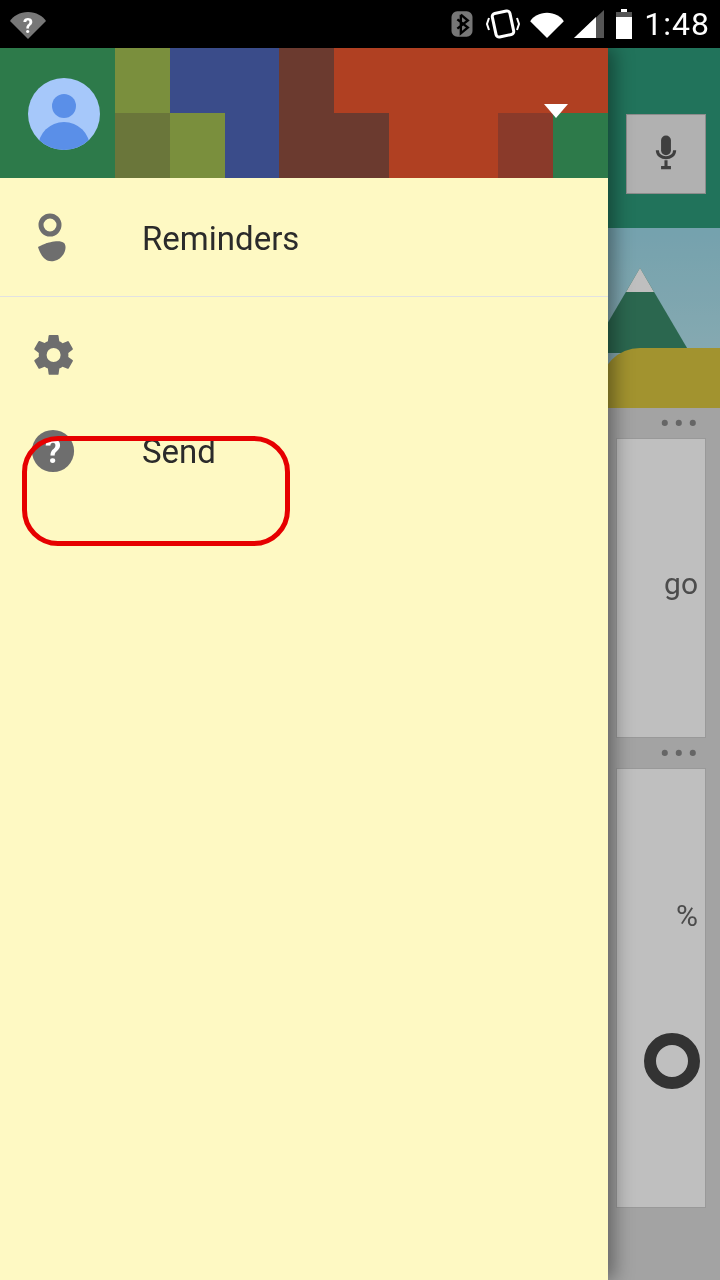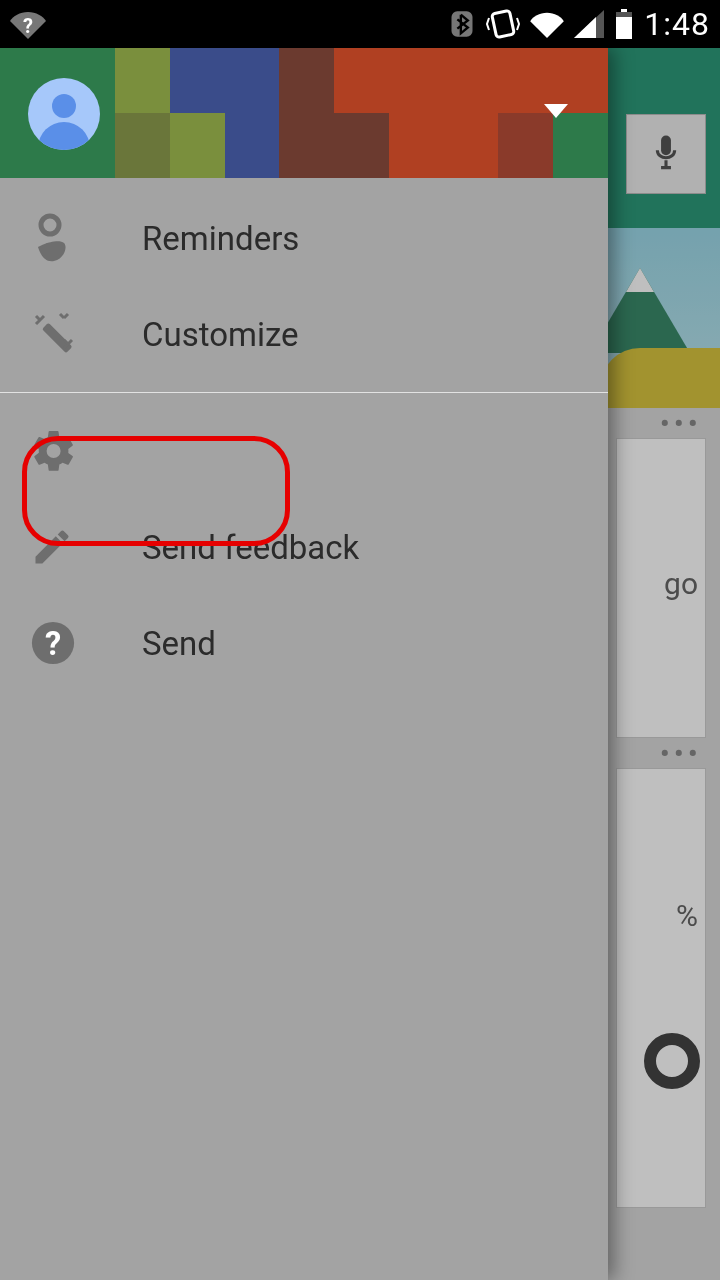--- a/index.html
+++ b/index.html
@@ -55,21 +55,21 @@
   .card-text-1 { top: 518px; right: 22px; }
   .card-text-2 { top: 850px; right: 22px; }
   .card-ring {
     position: absolute; top: 985px; right: 20px; width: 56px; height: 56px;
     border: 12px solid #444; border-radius: 50%;
   }
 
   
   .drawer {
     position: absolute; top: 48px; left: 0; width: 608px; bottom: 0;
-    background: #a3a3a3; box-shadow: 6px 0 18px rgba(0,0,0,0.4); z-index: 50;
+    background: #fef9c3; box-shadow: 6px 0 18px rgba(0,0,0,0.4); z-index: 50;
   }
   .drawer-header {
     height: 130px; position: relative; overflow: hidden;
     background: #2d7a4a;
   }
   .drawer-header .pixelated {
     position: absolute; top: 0; left: 115px; right: 0; bottom: 0;
     display: grid; grid-template-columns: repeat(9, 1fr);
     grid-template-rows: repeat(2, 1fr);
   }
@@ -191,48 +191,29 @@
   <div class="menu">
     <div class="menu-item">
       <span class="icon-slot">
         <svg width="46" height="50" viewBox="0 0 46 50">
           <circle cx="20" cy="12" r="9" fill="none" stroke="#6e6e6e" stroke-width="5"></circle>
           <path d="M17 12 L17 30 C17 30 30 26 34 30 C38 34 34 46 24 48 C14 50 10 40 8 34 C12 32 17 30 17 30 Z" fill="#6e6e6e"></path>
         </svg>
       </span>
       <span class="label">Reminders</span>
     </div>
-    <div class="menu-item">
-      <span class="icon-slot">
-        <svg width="48" height="48" viewBox="0 0 48 48">
-          <rect x="12" y="20" width="34" height="9" rx="2" fill="#6e6e6e" transform="rotate(45 24 24)"></rect>
-          <path d="M6 6 L10 10 M14 6 L10 10 M6 14 L10 10" stroke="#6e6e6e" stroke-width="3"></path>
-          <path d="M34 30 L38 34 M42 30 L38 34 M34 38 L38 34" stroke="#6e6e6e" stroke-width="3"></path>
-          <path d="M30 4 L34 8 M38 4 L34 8" stroke="#6e6e6e" stroke-width="3"></path>
-        </svg>
-      </span>
-      <span class="label">Customize</span>
-    </div>
 
     <div class="divider"></div>
 
     <div class="menu-item">
       <span class="icon-slot">
         <svg width="48" height="48" viewBox="0 0 24 24">
           <path fill="#6e6e6e" d="M19.14,12.94a7.14,7.14,0,0,0,.05-.94,7.14,7.14,0,0,0-.05-.94l2.11-1.65a.5.5,0,0,0,.12-.64l-2-3.46a.5.5,0,0,0-.61-.22l-2.49,1a7,7,0,0,0-1.62-.94l-.38-2.65A.5.5,0,0,0,13.8,2H9.8a.5.5,0,0,0-.49.42L8.93,5.07a7,7,0,0,0-1.62.94l-2.49-1a.5.5,0,0,0-.61.22l-2,3.46a.5.5,0,0,0,.12.64L4.44,11a7.14,7.14,0,0,0-.05.94,7.14,7.14,0,0,0,.05.94L2.33,14.53a.5.5,0,0,0-.12.64l2,3.46a.5.5,0,0,0,.61.22l2.49-1a7,7,0,0,0,1.62.94l.38,2.65a.5.5,0,0,0,.49.42h4a.5.5,0,0,0,.49-.42l.38-2.65a7,7,0,0,0,1.62-.94l2.49,1a.5.5,0,0,0,.61-.22l2-3.46a.5.5,0,0,0-.12-.64ZM11.8,15.5A3.5,3.5,0,1,1,15.3,12,3.5,3.5,0,0,1,11.8,15.5Z"></path>
         </svg>
       </span>
-    </div>
-    <div class="menu-item">
-      <span class="icon-slot">
-        <svg width="44" height="44" viewBox="0 0 24 24">
-          <path fill="#6e6e6e" d="M3 17.25V21h3.75L17.81 9.94l-3.75-3.75L3 17.25zM20.71 7.04a1 1 0 0 0 0-1.41l-2.34-2.34a1 1 0 0 0-1.41 0l-1.83 1.83 3.75 3.75 1.83-1.83z"></path>
-        </svg>
-      </span>
-      <span class="label">Send feedback</span>
     </div>
     <div class="menu-item">
       <span class="icon-slot">
         <svg width="46" height="46" viewBox="0 0 24 24">
           <circle cx="12" cy="12" r="11" fill="#6e6e6e"></circle>
           <text x="12" y="18" text-anchor="middle" font-size="17" font-weight="bold" fill="#fff">?</text>
         </svg>
       </span>
       <span class="label">Send</span>
     </div>

